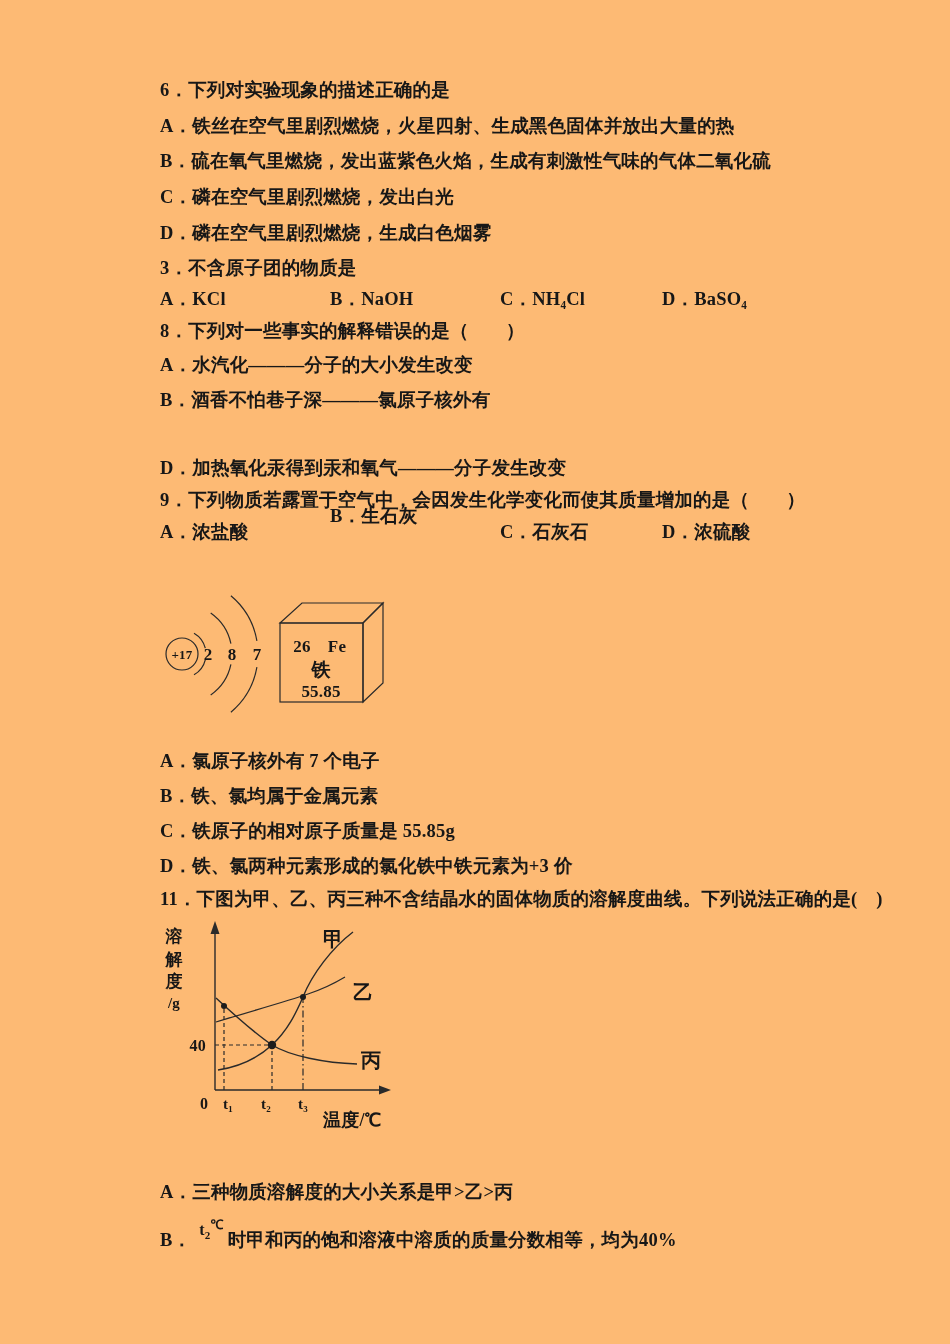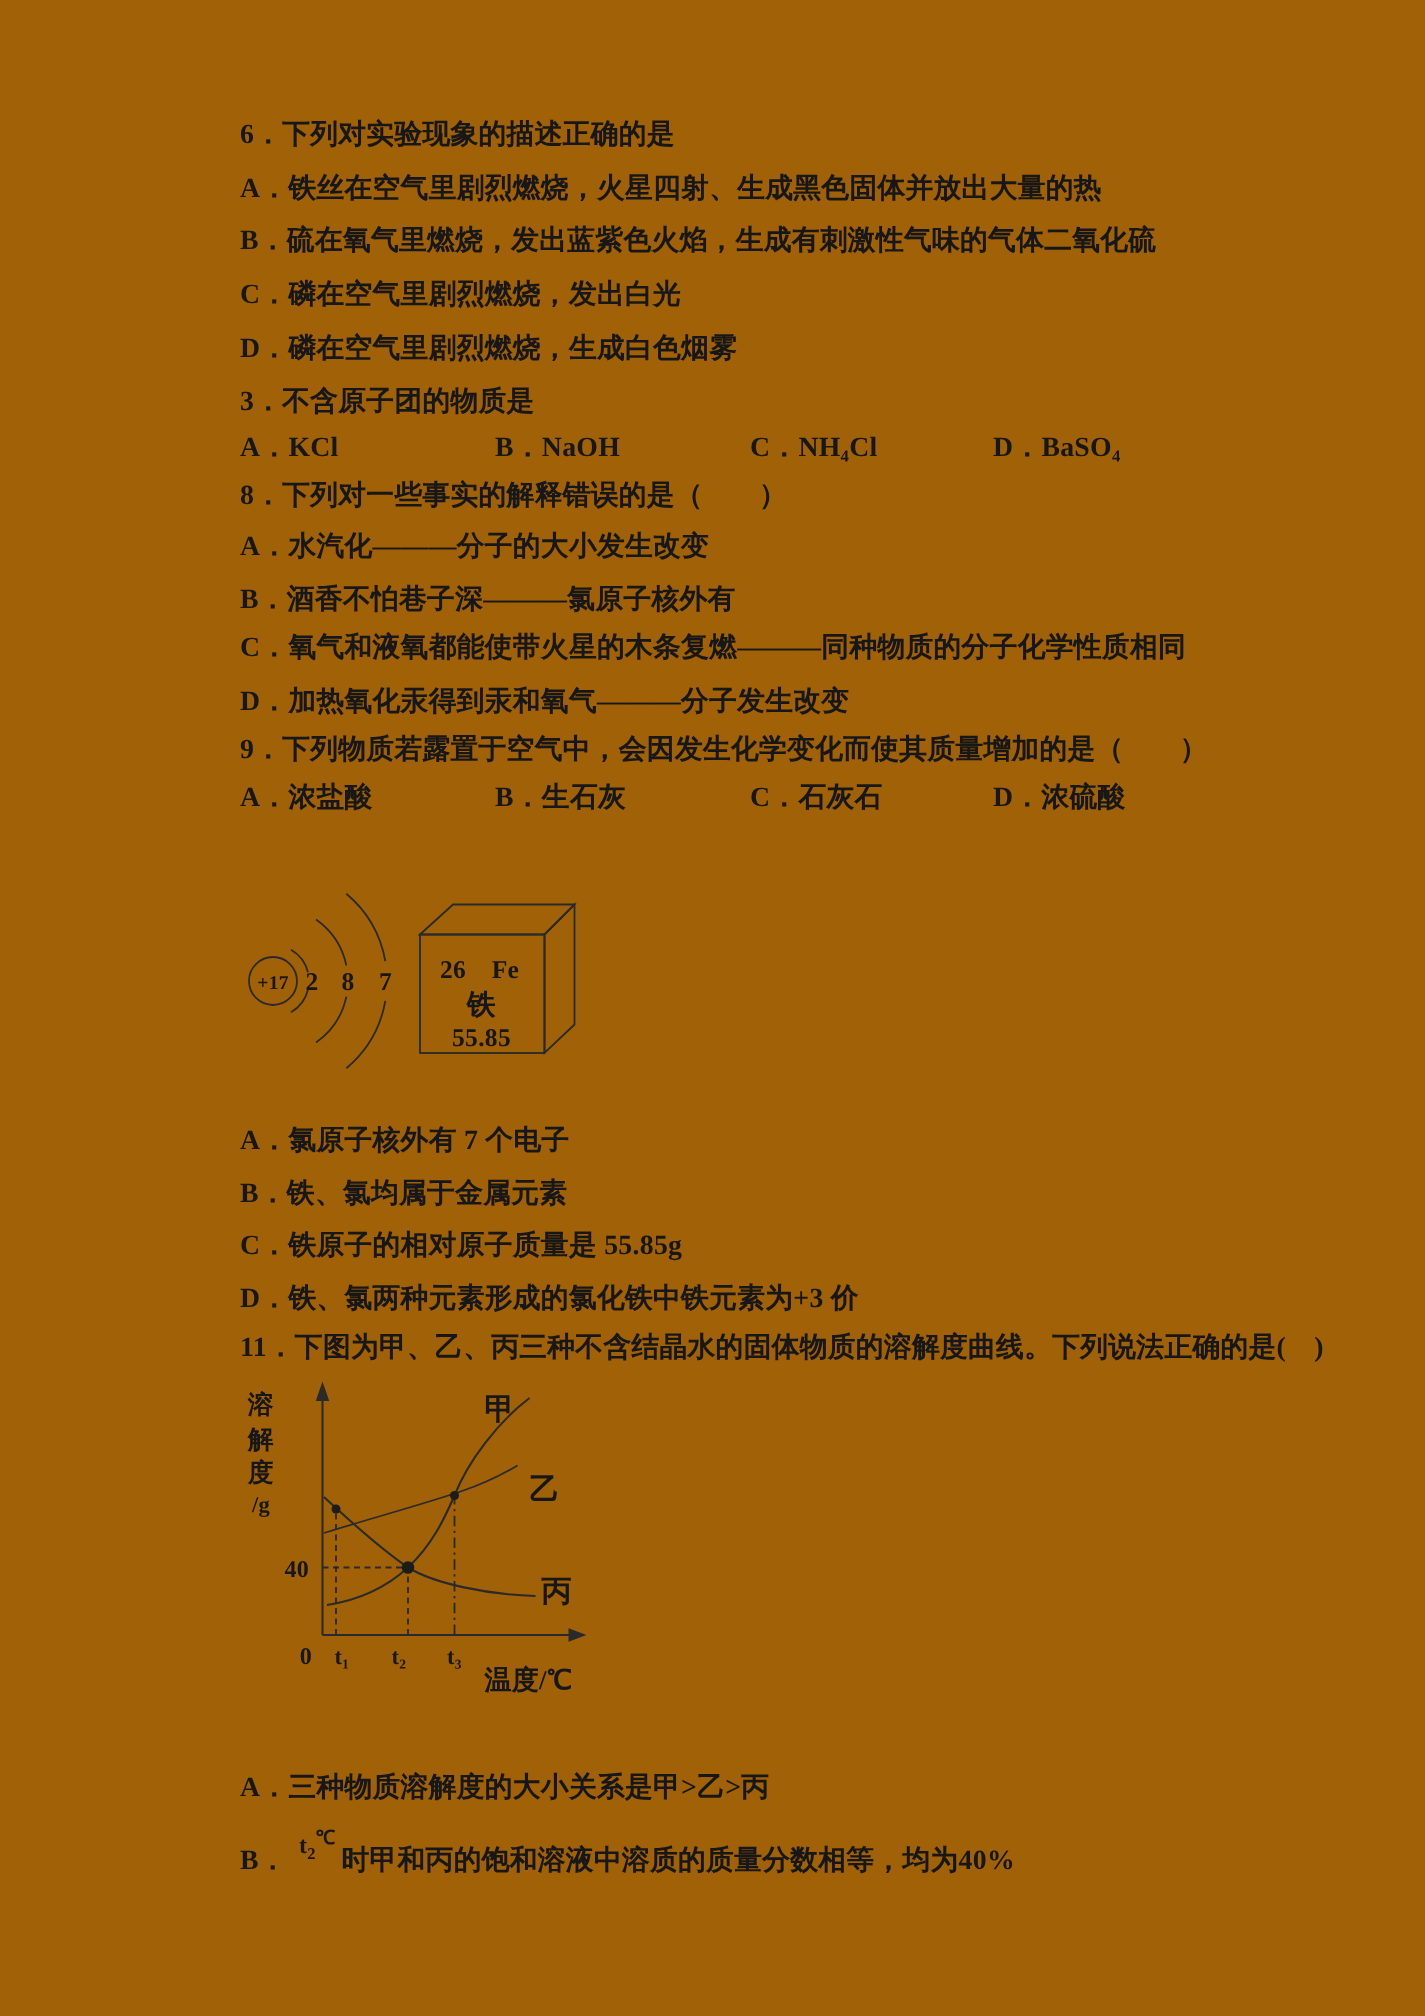--- a/index.html
+++ b/index.html
@@ -1,16 +1,16 @@
 <!DOCTYPE html>
 <html><head>
 <meta charset="utf-8">
 <style>
   html,body{margin:0;padding:0;background:#ffffff;}
-  .page{position:relative;width:950px;height:1344px;background:#a16207;overflow:hidden;
+  .page{position:relative;width:950px;height:1344px;background:#fdba74;overflow:hidden;
         color:#171717;font-family:"Liberation Serif",serif;font-weight:700;
         font-size:18.5px;letter-spacing:0.2px;}
   .ln{position:absolute;left:160px;white-space:nowrap;line-height:24px;}
   .opt{position:absolute;white-space:nowrap;line-height:24px;}
   .c1{left:160px}.c2{left:330px}.c3{left:500px}.c4{left:662px}
   .fml{display:inline-block;transform:translateY(-11px);font-weight:700;font-size:16px;margin:0 4px 0 8px;}
   .fml sub{font-size:11px;}
   .fml .deg{font-size:13px;vertical-align:6px;}
   svg{position:absolute;overflow:visible;}
   svg text{font-family:"Liberation Serif",serif;fill:#171717;}
@@ -32,26 +32,25 @@
 
   <div class="ln" style="top:256px">3．不含原子团的物质是</div>
   <div class="opt c1" style="top:287px">A．KCl</div>
   <div class="opt c2" style="top:287px">B．NaOH</div>
   <div class="opt c3" style="top:287px">C．NH₄Cl</div>
   <div class="opt c4" style="top:287px">D．BaSO₄</div>
 
   <div class="ln" style="top:319px">8．下列对一些事实的解释错误的是（　　）</div>
   <div class="ln" style="top:353px">A．水汽化———分子的大小发生改变</div>
   <div class="ln" style="top:388px">B．酒香不怕巷子深———氯原子核外有</div>
-  <div class="ln" style="top:420px">C．氧气和液氧都能使带火星的木条复燃———同种物质的分子化学性质相同</div>
   <div class="ln" style="top:456px">D．加热氧化汞得到汞和氧气———分子发生改变</div>
 
   <div class="ln" style="top:488px">9．下列物质若露置于空气中，会因发生化学变化而使其质量增加的是（　　）</div>
   <div class="opt c1" style="top:520px">A．浓盐酸</div>
-  <div class="opt c2" style="top:520px">B．生石灰</div>
+  <div class="opt c2" style="top:504px">B．生石灰</div>
   <div class="opt c3" style="top:520px">C．石灰石</div>
   <div class="opt c4" style="top:520px">D．浓硫酸</div>
 
 
   <svg style="left:155px;top:592px" width="250" height="130" viewBox="0 0 250 130">
     <circle cx="27" cy="62" r="16" class="thin"></circle>
     <text x="27" y="67" font-size="13" text-anchor="middle">+17</text>
     <g>
       <path class="thin" d="M 39 41.2 A 24 24 0 0 1 50.3 56.2"></path>
       <path class="thin" d="M 50.3 67.8 A 24 24 0 0 1 39 82.8"></path>

